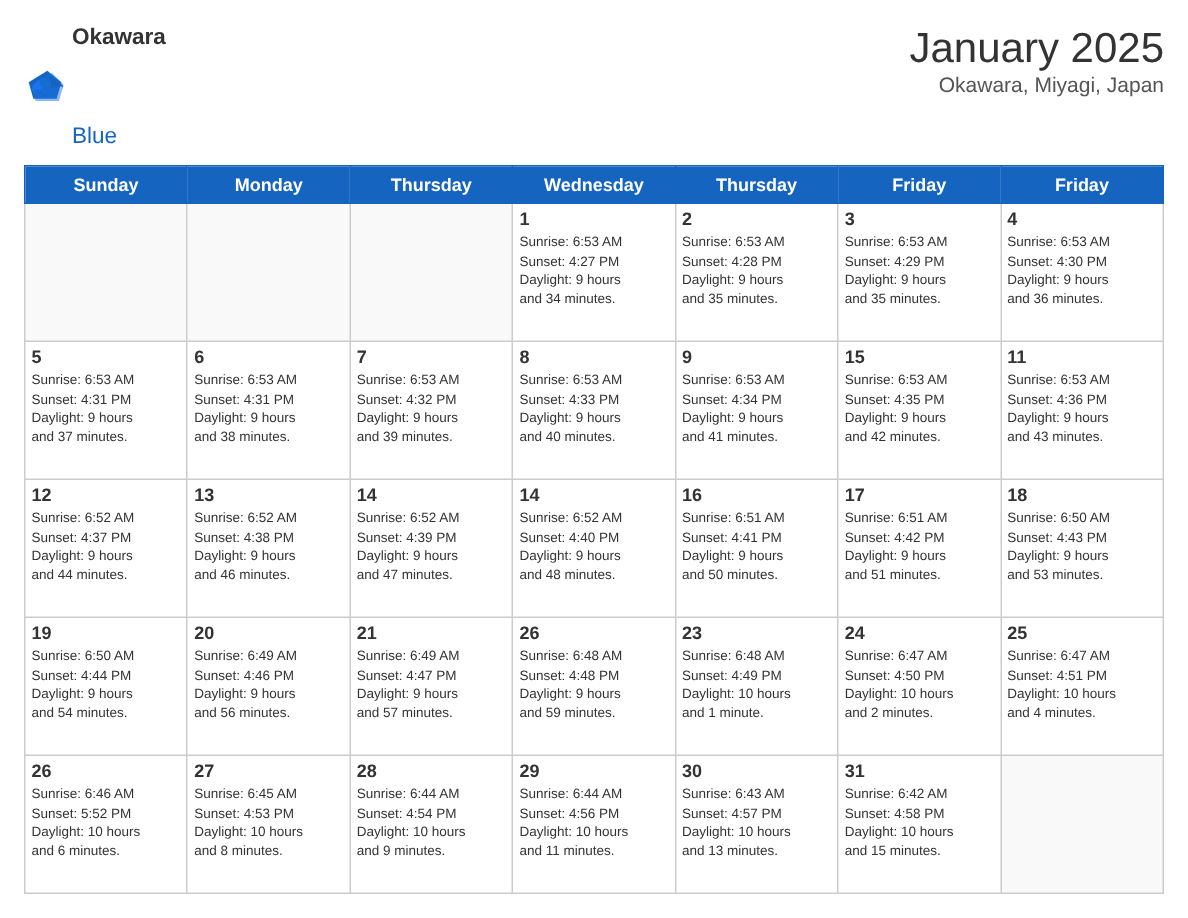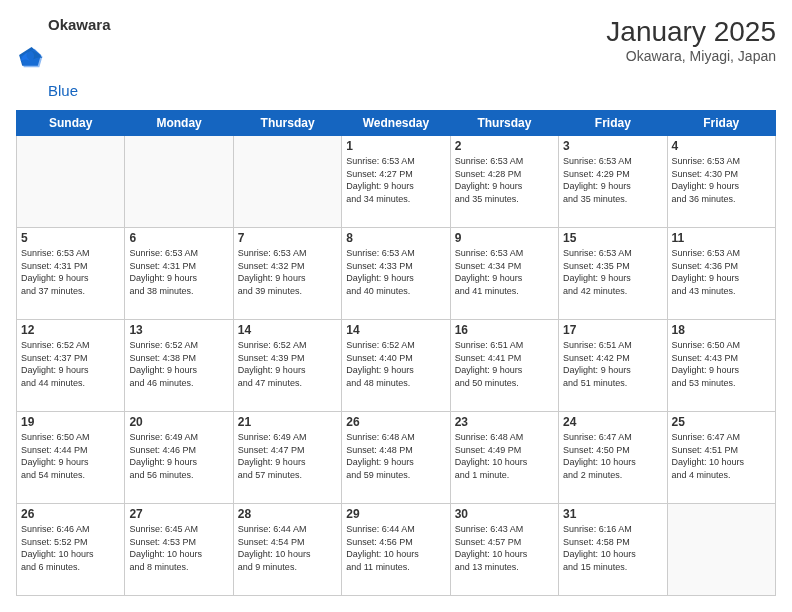--- a/index.html
+++ b/index.html
@@ -341,21 +341,21 @@
           </td>
           <td>
             <span class="day-num">30</span>
             <div class="day-detail" style="white-space: pre-line;">Sunrise: 6:43 AM
 Sunset: 4:57 PM
 Daylight: 10 hours
 and 13 minutes.</div>
           </td>
           <td>
             <span class="day-num">31</span>
-            <div class="day-detail" style="white-space: pre-line;">Sunrise: 6:16 AM
+            <div class="day-detail" style="white-space: pre-line;">Sunrise: 6:42 AM
 Sunset: 4:58 PM
 Daylight: 10 hours
 and 15 minutes.</div>
           </td>
           <td class="empty"></td>
         </tr>
       </tbody>
   </table>
 </div>
 

